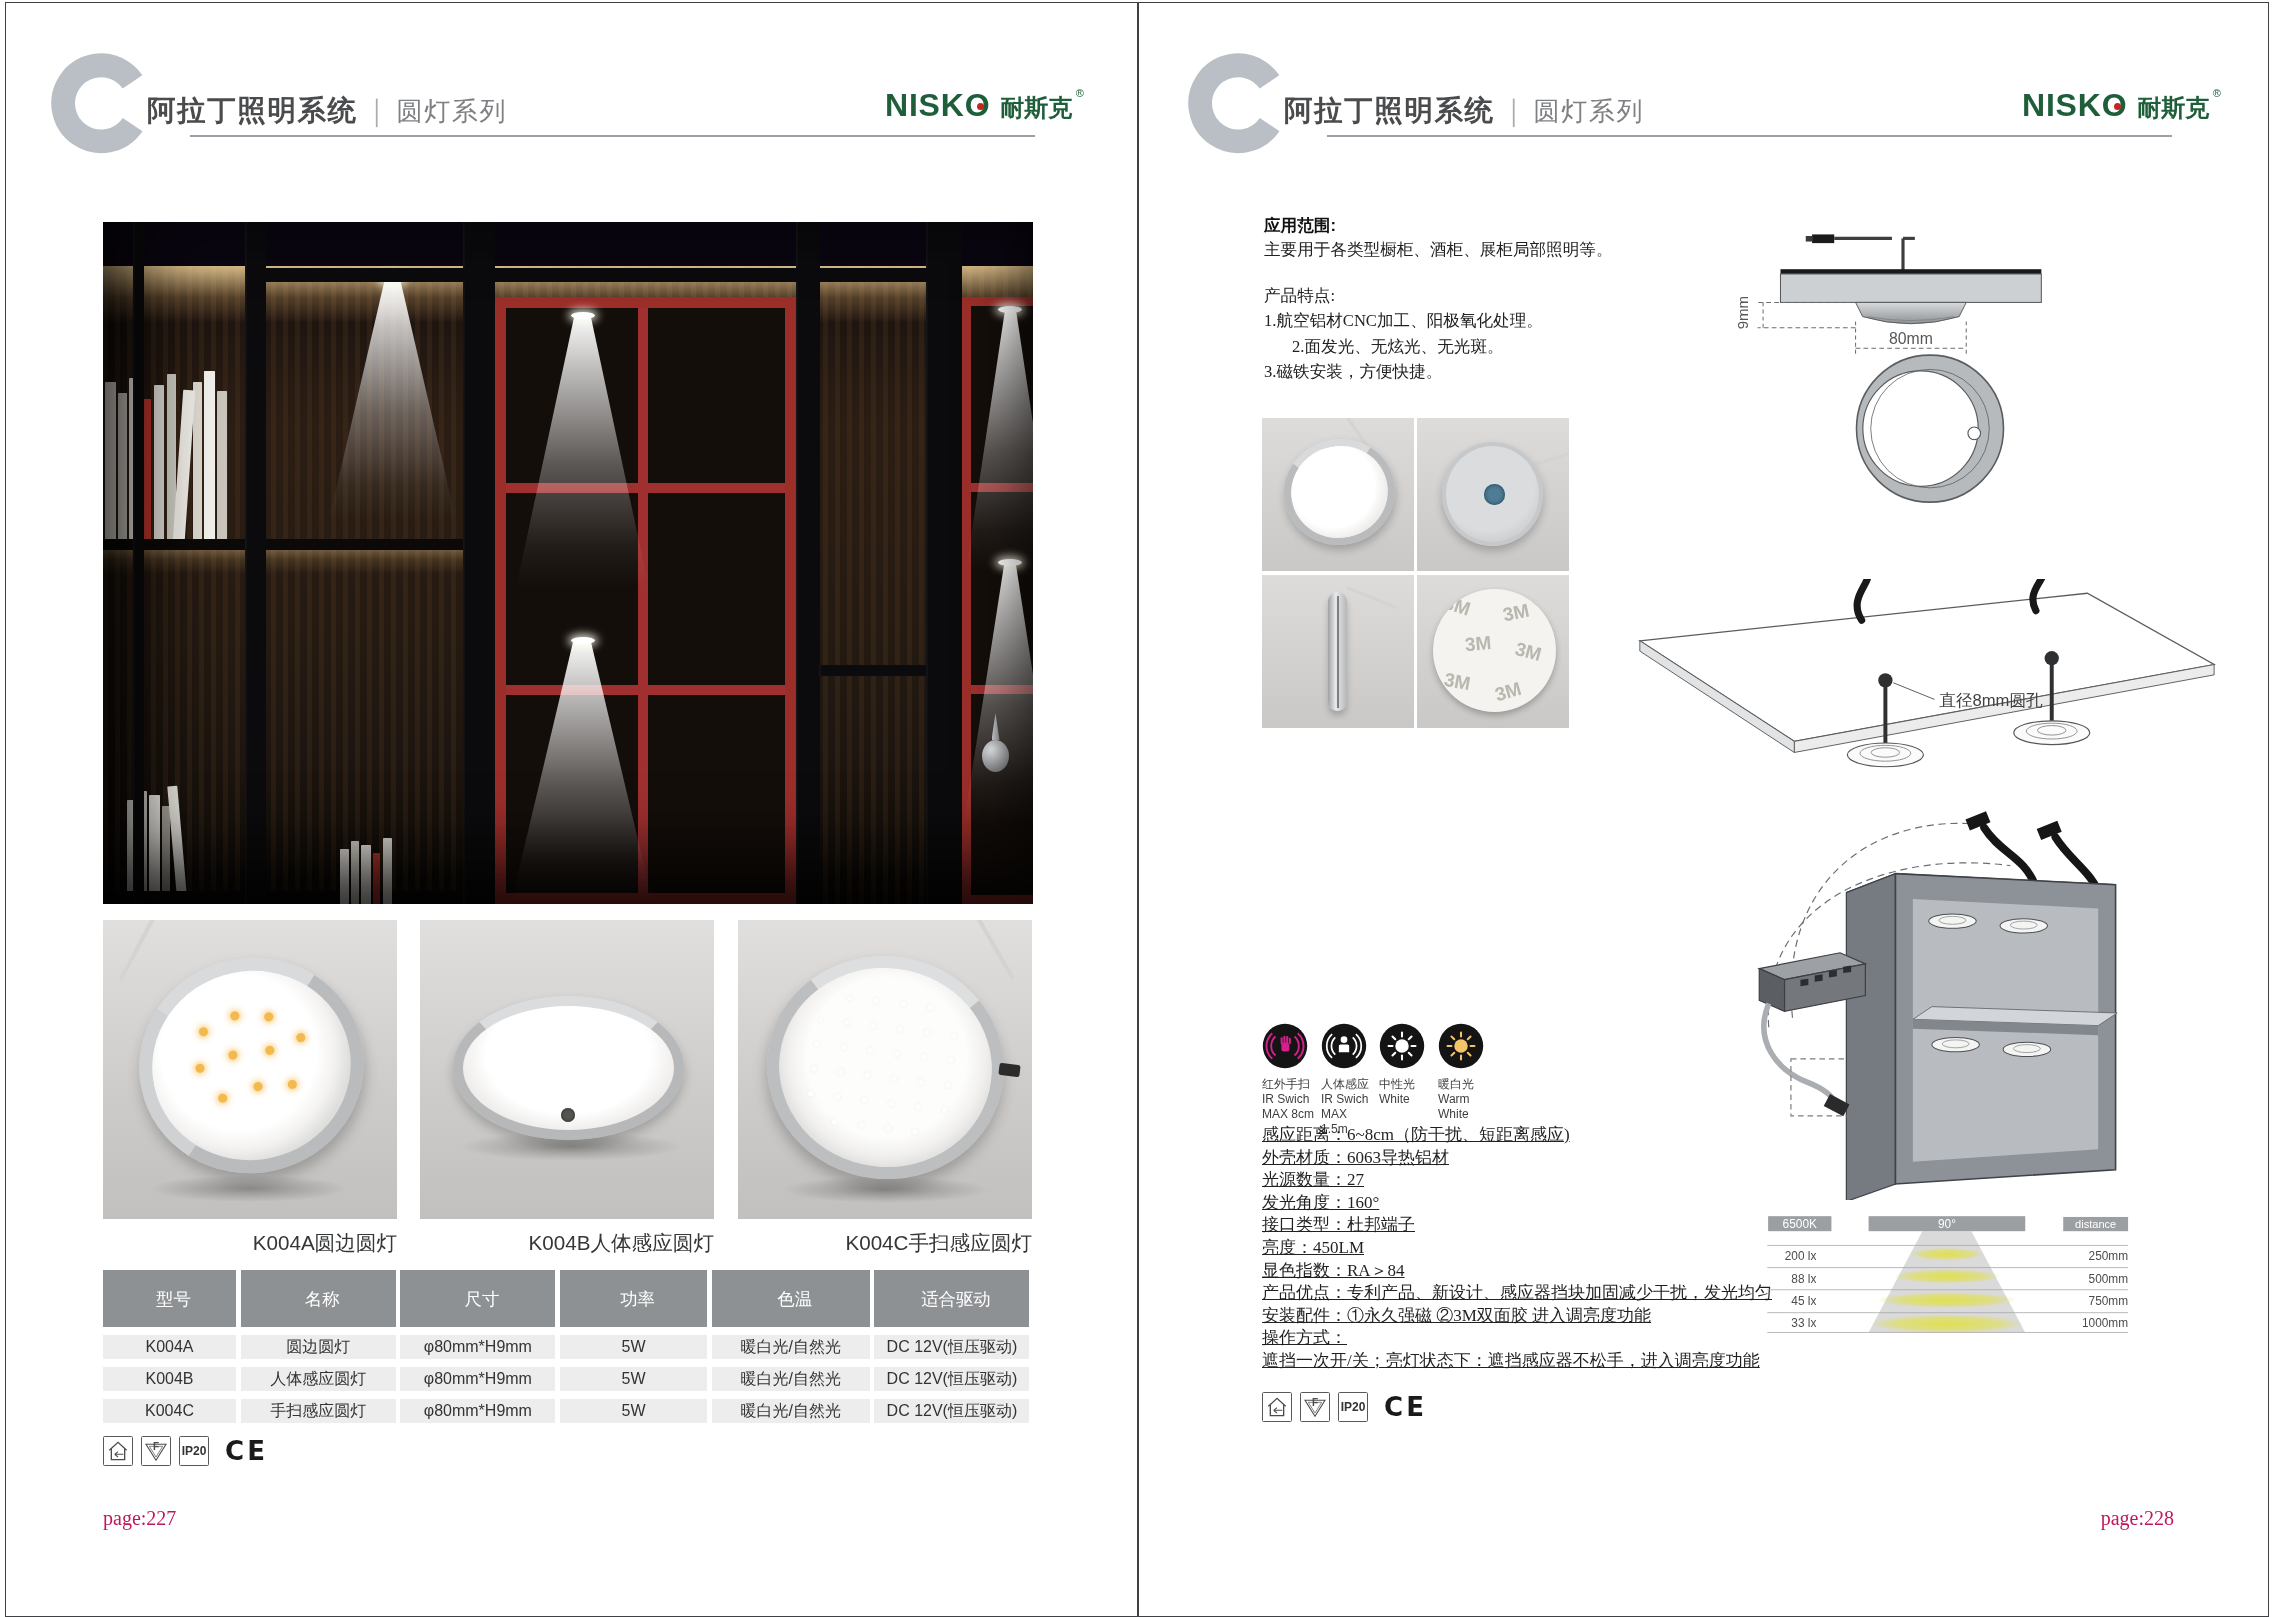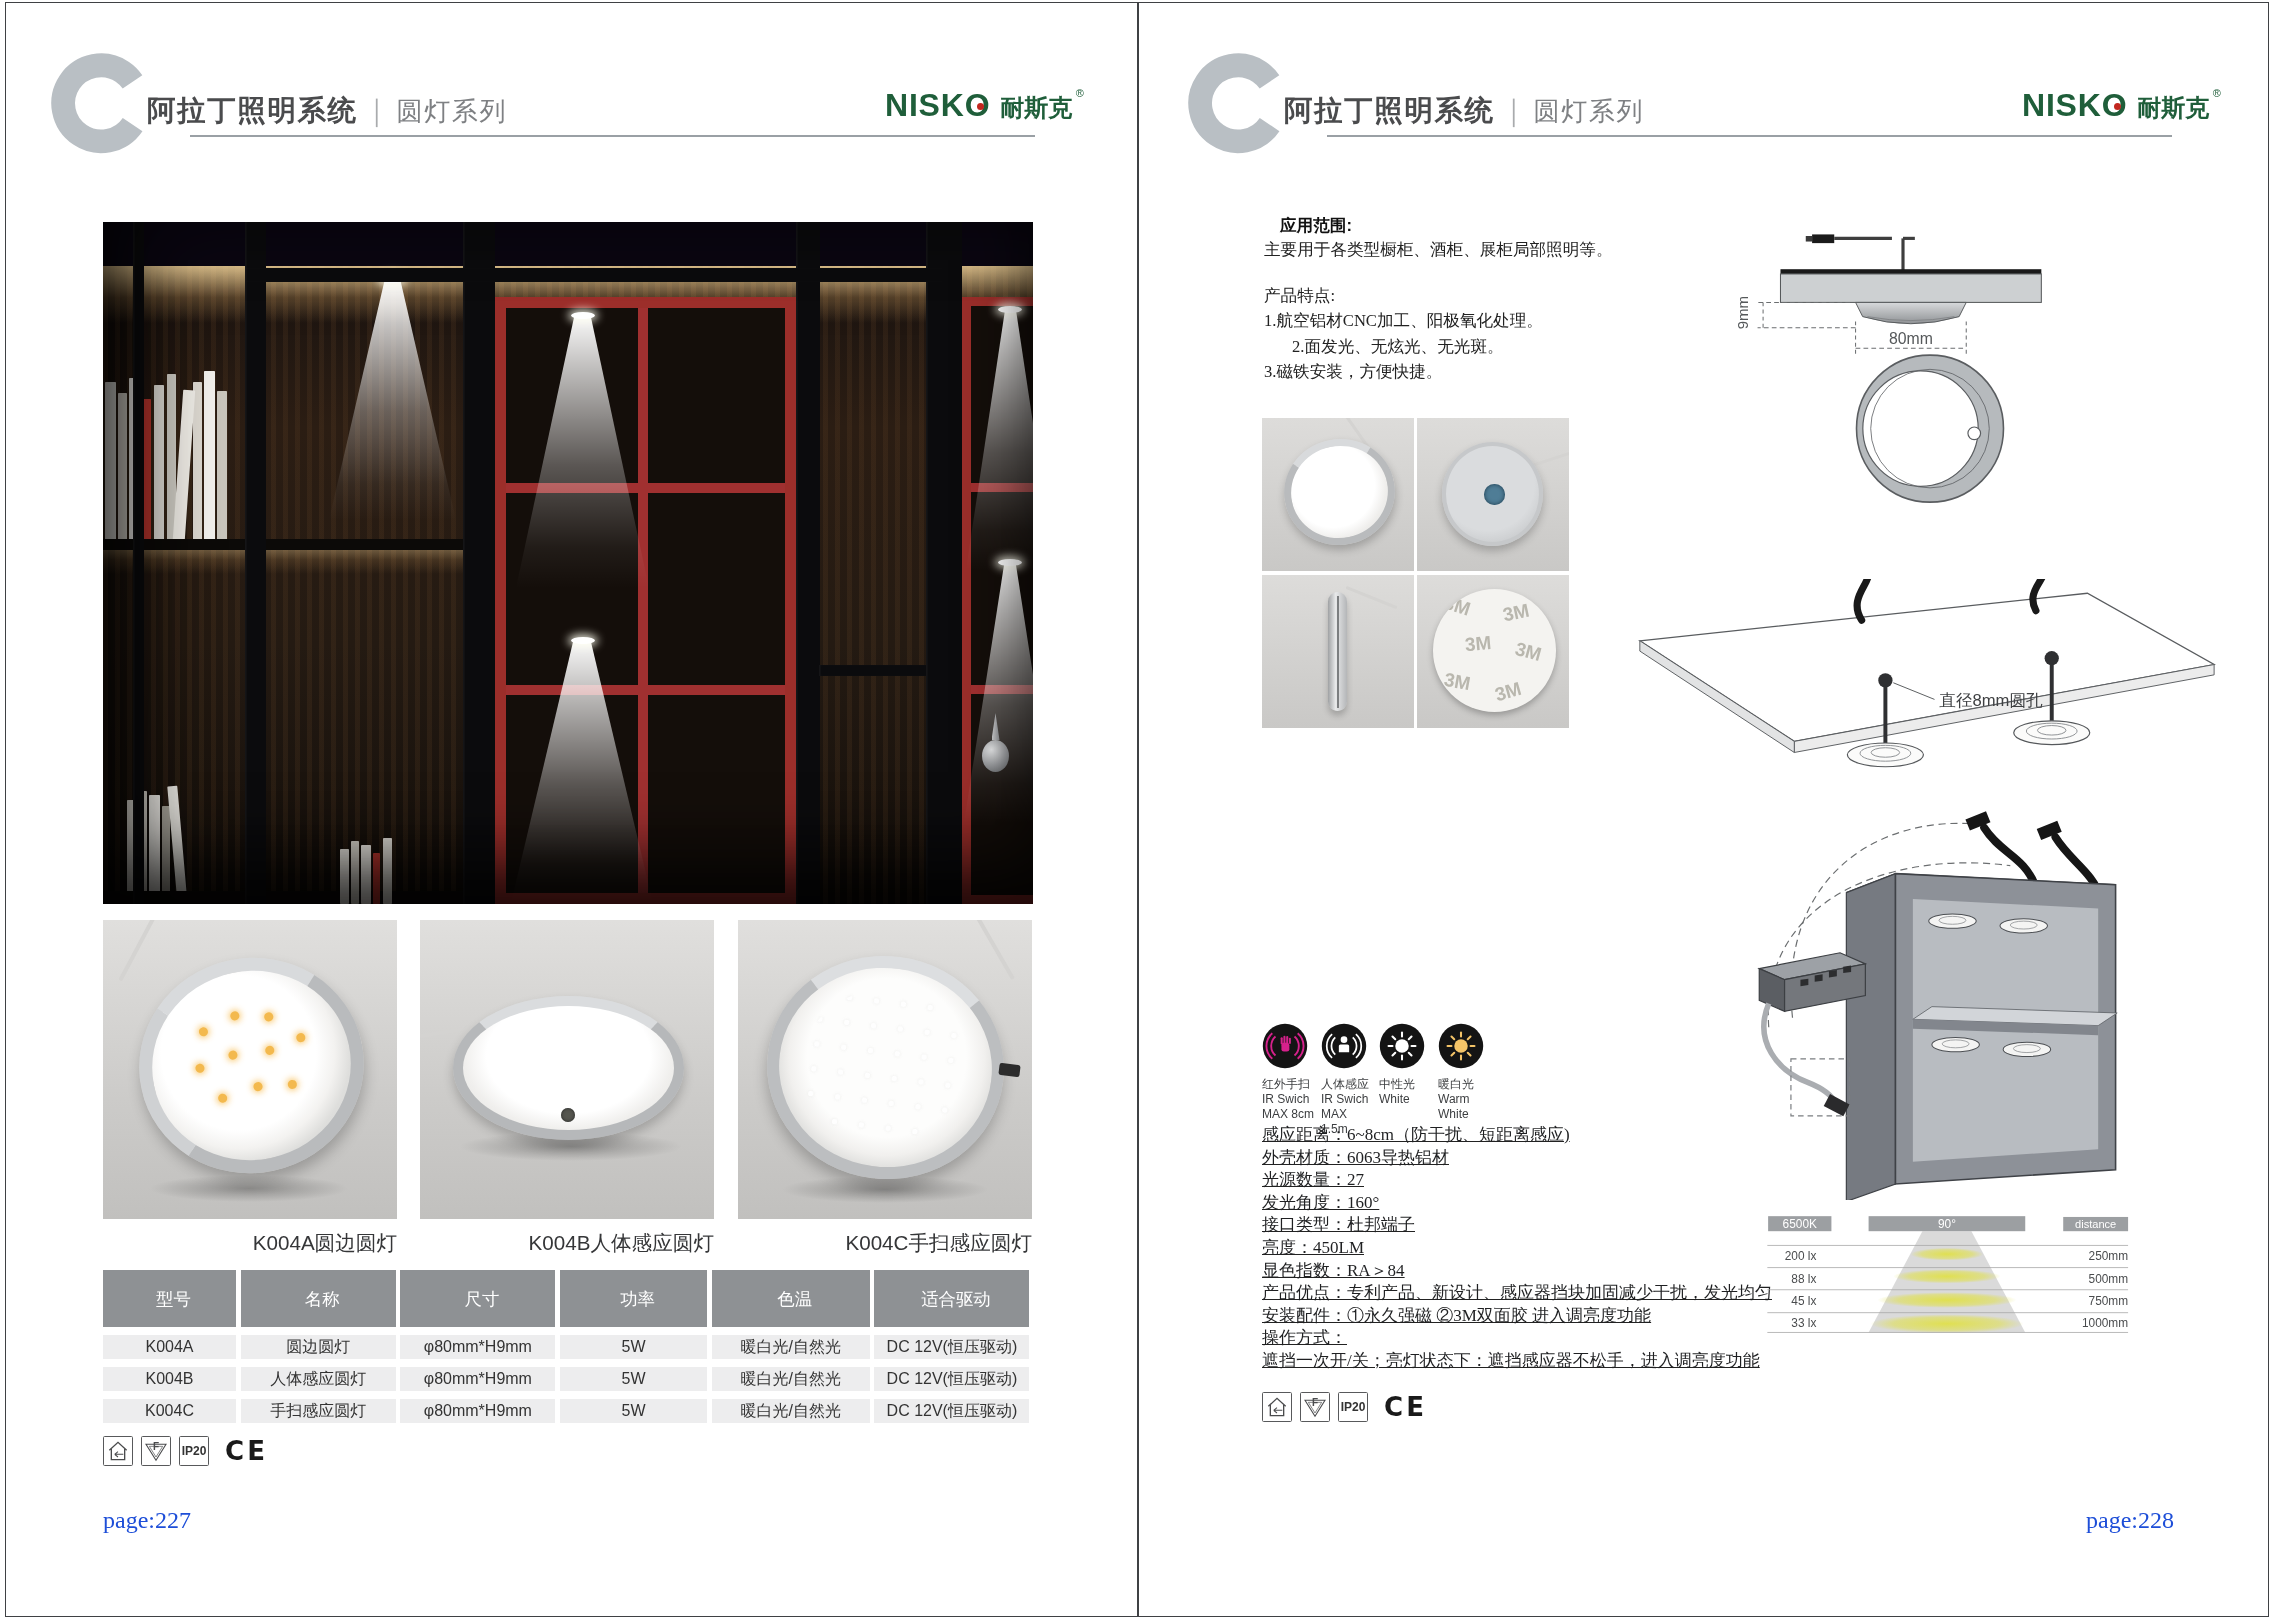--- a/index.html
+++ b/index.html
@@ -42,23 +42,23 @@
   .led{position:absolute;border-radius:50%;}
   
   .spec-grid{left:103px;top:1270px;width:928px;display:grid;grid-template-columns:133px 155px 155px 147px 158px 155px;grid-template-rows:57px 24px 24px 24px;column-gap:4.7px;row-gap:8px;position:absolute;}
   .th{background:#8e9194;color:#fff;font-size:17.4px;display:flex;align-items:center;justify-content:center;padding-left:8px;}
   .td{background:#ededee;color:#333;font-size:16px;display:flex;align-items:center;justify-content:center;}
   
   .certs{display:flex;align-items:center;gap:8px;}
   .cert-box{width:30px;height:30px;border:1.6px solid #58595b;border-radius:1.6px;background:#fff;display:flex;align-items:center;justify-content:center;box-sizing:border-box;}
   .ip-text{font-size:12px;font-weight:bold;color:#333;}
   .ce-mark{font-family:"DejaVu Sans",sans-serif;font-size:26px;font-weight:bold;color:#1a1a1a;letter-spacing:3.2px;margin-left:8px;}
-  .page-num{font-size:24px;color:#1d4ed8;}
-  
-  .blk-label{font-size:16.6px;font-weight:bold;color:#111;margin-left:16px;}
+  .page-num{font-size:20px;color:#be185d;}
+  
+  .blk-label{font-size:16.6px;font-weight:bold;color:#111;}
   .blk-text{font-size:16.6px;color:#222;}
   .spec-line{font-size:17px;color:#1f2022;line-height:22.6px;white-space:nowrap;}
   .mode-circle{width:46px;height:46px;}
   .mode-label{font-size:12px;line-height:15px;color:#3c3e40;margin-top:4.7px;}
   .grid-tile{width:152px;height:153px;background:linear-gradient(180deg,#dddcda,#c9c8c6);overflow:hidden;position:absolute;}
   .pad-3m{position:absolute;font-weight:bold;color:#b9b7ae;font-size:19px;}
   svg text{font-family:"Liberation Sans",sans-serif;}
 </style>
 </head>
 <body>

